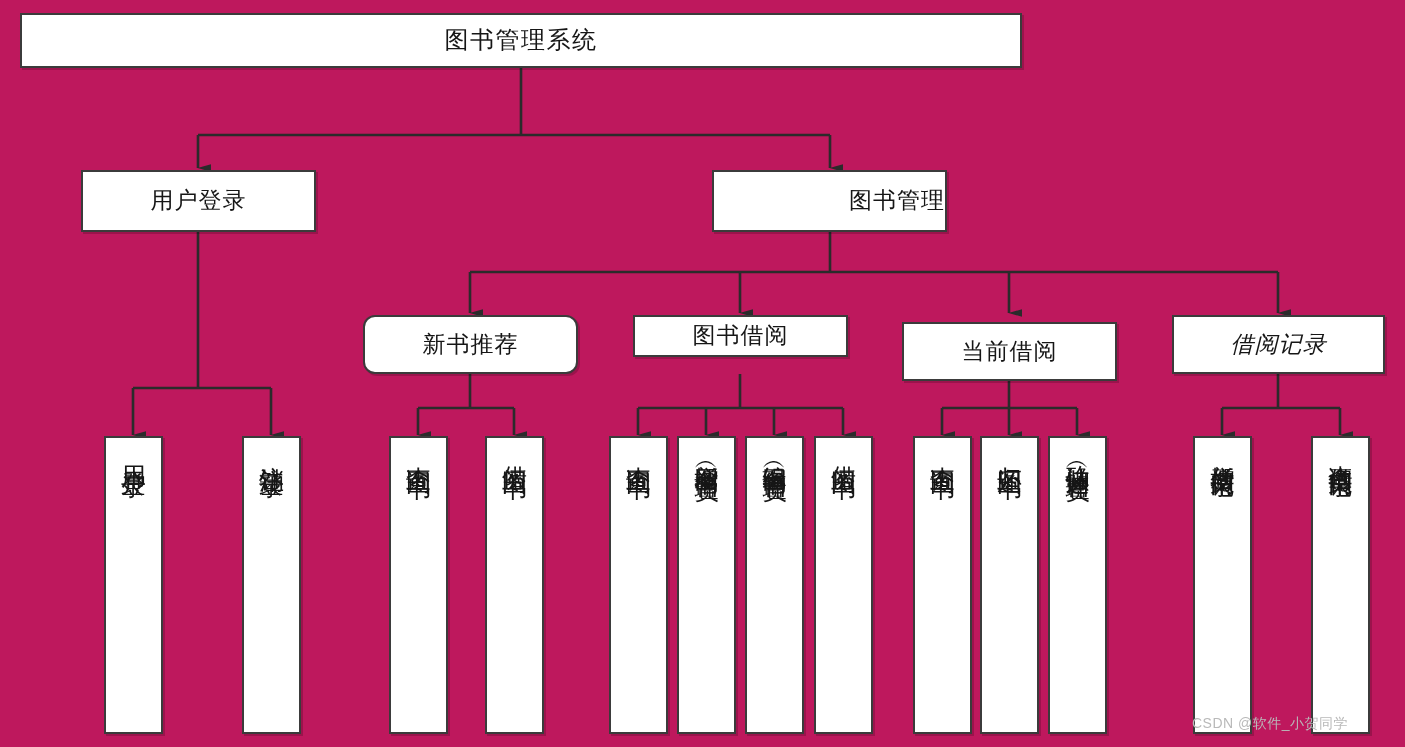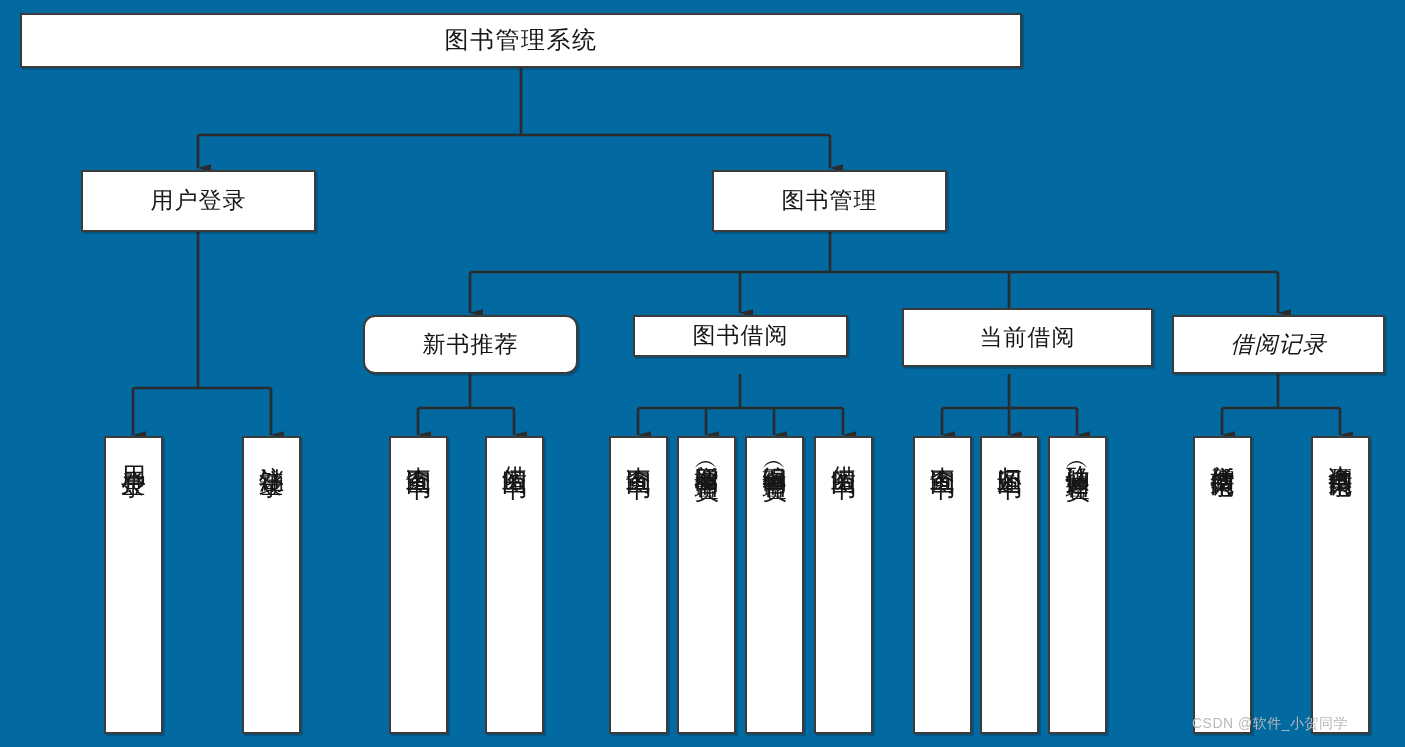--- a/index.html
+++ b/index.html
@@ -7,21 +7,21 @@
     padding: 0;
     background: #ffffff;
   }
   body {
     font-family: "Liberation Sans", "DejaVu Sans", sans-serif;
   }
   #canvas {
     position: relative;
     width: 1405px;
     height: 747px;
-    background: #0369a1;
+    background: #be185d;
     overflow: hidden;
   }
   #edges {
     position: absolute;
     left: 0;
     top: 0;
     width: 1405px;
     height: 747px;
     pointer-events: none;
   }
@@ -134,31 +134,31 @@
     </g>
   </svg>
 
   <div class="node h root" style="left:20px; top:13px; width:1002px; height:55px;">
     <span class="lbl">图书管理系统</span>
   </div>
 
   <div class="node h" style="left:81px; top:170px; width:235px; height:62px;">
     <span class="lbl">用户登录</span>
   </div>
-  <div class="node h" style="left:712px; top:170px; width:235px; height:62px;">
+  <div class="node h" style="left:712px; top:170px; width:235px; height:62px;justify-content:flex-end;">
     <span class="lbl">图书管理</span>
   </div>
 
   <div class="node h" style="left:363px; top:315px; width:215px; height:59px;border-radius:12px;">
     <span class="lbl">新书推荐</span>
   </div>
   <div class="node h" style="left:633px; top:315px; width:215px; height:42px;">
     <span class="lbl">图书借阅</span>
   </div>
-  <div class="node h" style="left:902px; top:308px; width:251px; height:59px;">
+  <div class="node h" style="left:902px; top:322px; width:215px; height:59px;">
     <span class="lbl">当前借阅</span>
   </div>
   <div class="node h" style="left:1172px; top:315px; width:213px; height:59px;font-style:italic;">
     <span class="lbl">借阅记录</span>
   </div>
 
   <div class="node v" style="left:104px; top:436px; width:59px; height:298px;">
     <span class="lbl">用户登录</span>
   </div>
   <div class="node v" style="left:242px; top:436px; width:59px; height:298px;">

